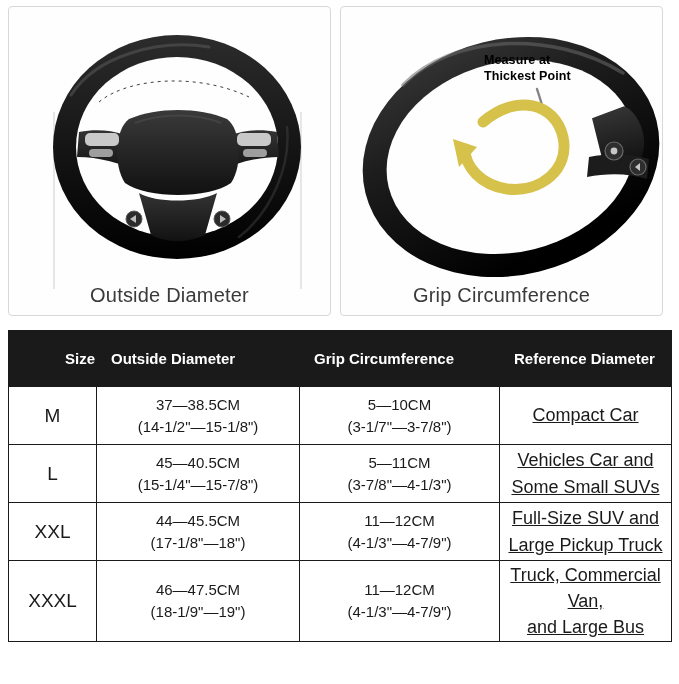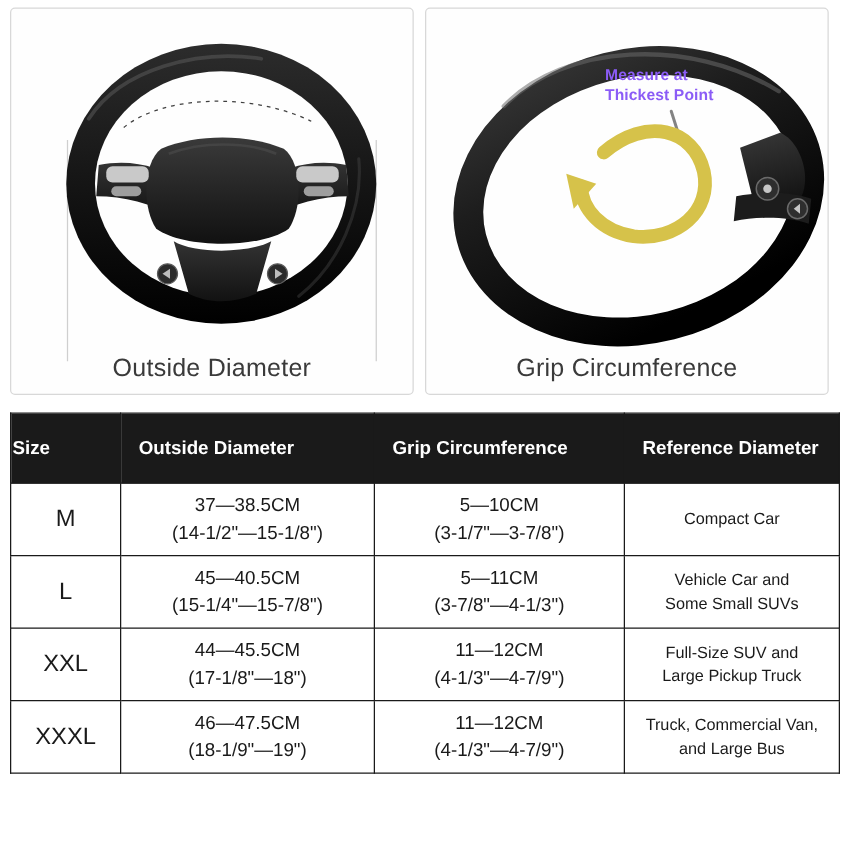--- a/index.html
+++ b/index.html
@@ -42,21 +42,21 @@
   }
 
   .wheel-svg { position: absolute; top: 0; left: 0; }
 
   .measure-label {
     position: absolute;
     top: 46px;
     left: 143px;
     font-size: 12.5px;
     font-weight: bold;
-    color: #8b5cf6;
+    color: #000000;
     line-height: 1.25;
     letter-spacing: .1px;
   }
 
   
   .table-wrap {
     position: absolute;
     left: 8px;
     top: 330px;
     width: 663px;
@@ -72,31 +72,31 @@
     vertical-align: middle;
   }
   table.sizes thead th {
     background: #1a1a1a;
     color: #ffffff;
     font-size: 15px;
     font-weight: bold;
     height: 56px;
     border-color: #1a1a1a;
   }
-  thead th.c0 { text-align: left; margin-top: 44px; }
+  thead th.c0 { text-align: right; margin-top: 44px; }
   thead th.c1, thead th.c2, thead th.c3 { text-align: left; padding-left: 14px; }
 
   table.sizes tbody td {
     height: 58px;
     color: #1a1a1a;
     background: #ffffff;
   }
   td.size-cell { font-size: 19px; }
   td.meas-cell { font-size: 15px; line-height: 1.45; }
-  td.ref-cell { font-size: 13px; line-height: 1.45; }
+  td.ref-cell { font-size: 18px; line-height: 1.45; text-decoration: underline; }
   .sub { display: block; }
 </style>
 </head>
 <body>
 
 <div class="page">
 
   <div class="panels">
 
     <div class="panel">
@@ -239,21 +239,21 @@
           <td class="size-cell">L</td>
           <td class="meas-cell">
             <span class="sub">45—40.5CM</span>
             <span class="sub">(15-1/4"—15-7/8")</span>
           </td>
           <td class="meas-cell">
             <span class="sub">5—11CM</span>
             <span class="sub">(3-7/8"—4-1/3")</span>
           </td>
           <td class="ref-cell">
-            <span class="sub">Vehicle Car and</span>
+            <span class="sub">Vehicles Car and</span>
             <span class="sub">Some Small SUVs</span>
           </td>
         </tr>
         <tr>
           <td class="size-cell">XXL</td>
           <td class="meas-cell">
             <span class="sub">44—45.5CM</span>
             <span class="sub">(17-1/8"—18")</span>
           </td>
           <td class="meas-cell">

